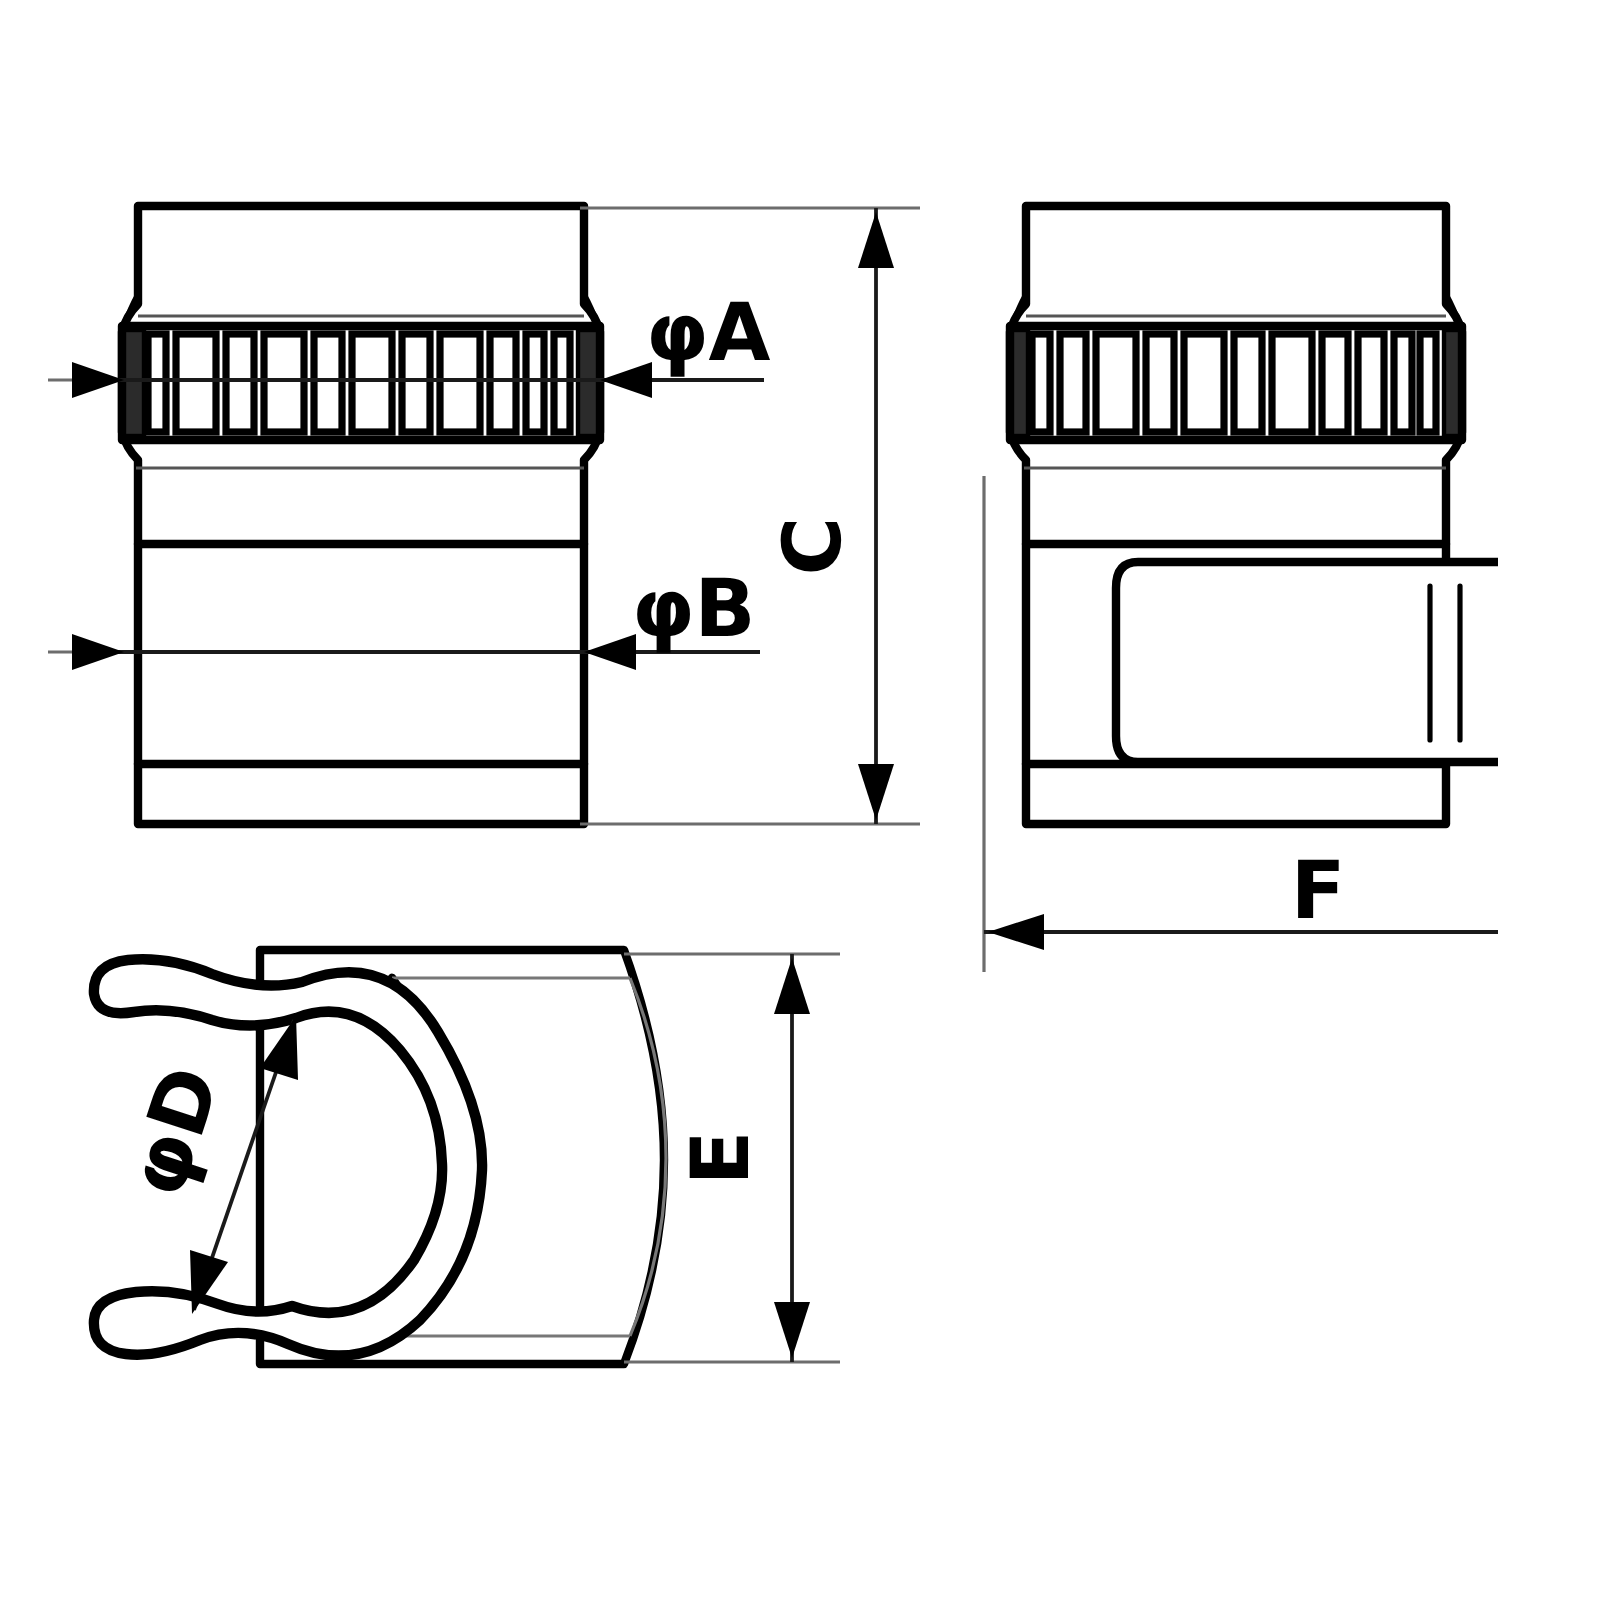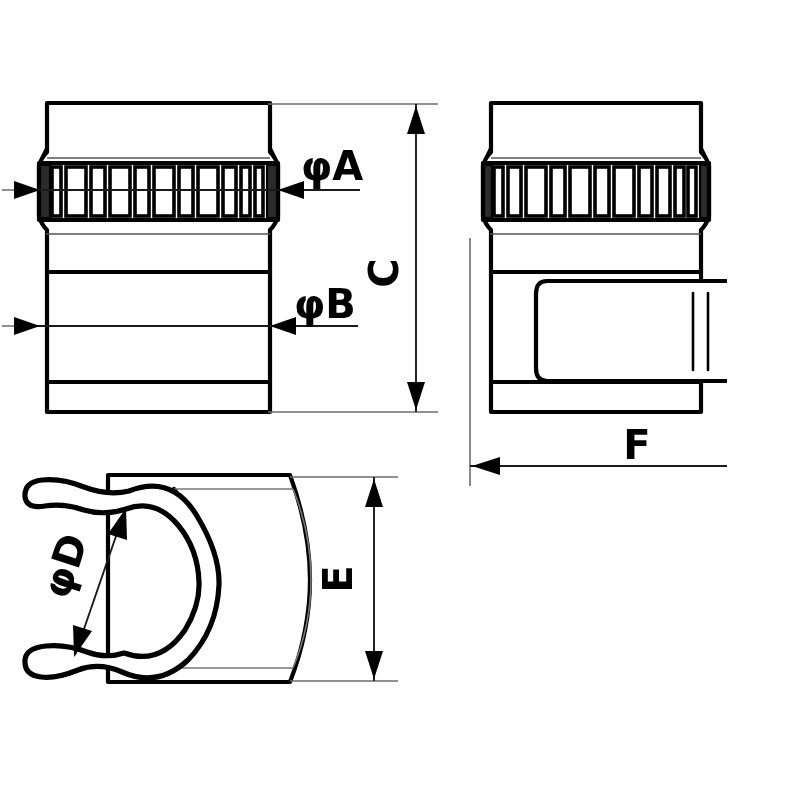--- a/index.html
+++ b/index.html
@@ -10,20 +10,21 @@
   }
   body {
     font-family: "Liberation Sans", sans-serif;
   }
   #sheet {
     position: relative;
     width: 727px;
     height: 800px;
     background: #ffffff;
     overflow: hidden;
+    padding-left: 22px;
   }
   #sheet svg {
     display: block;
     width: 800px;
     height: 800px;
   }
   .outline {
     fill: #ffffff;
     stroke: #000000;
     stroke-width: 4.2;

